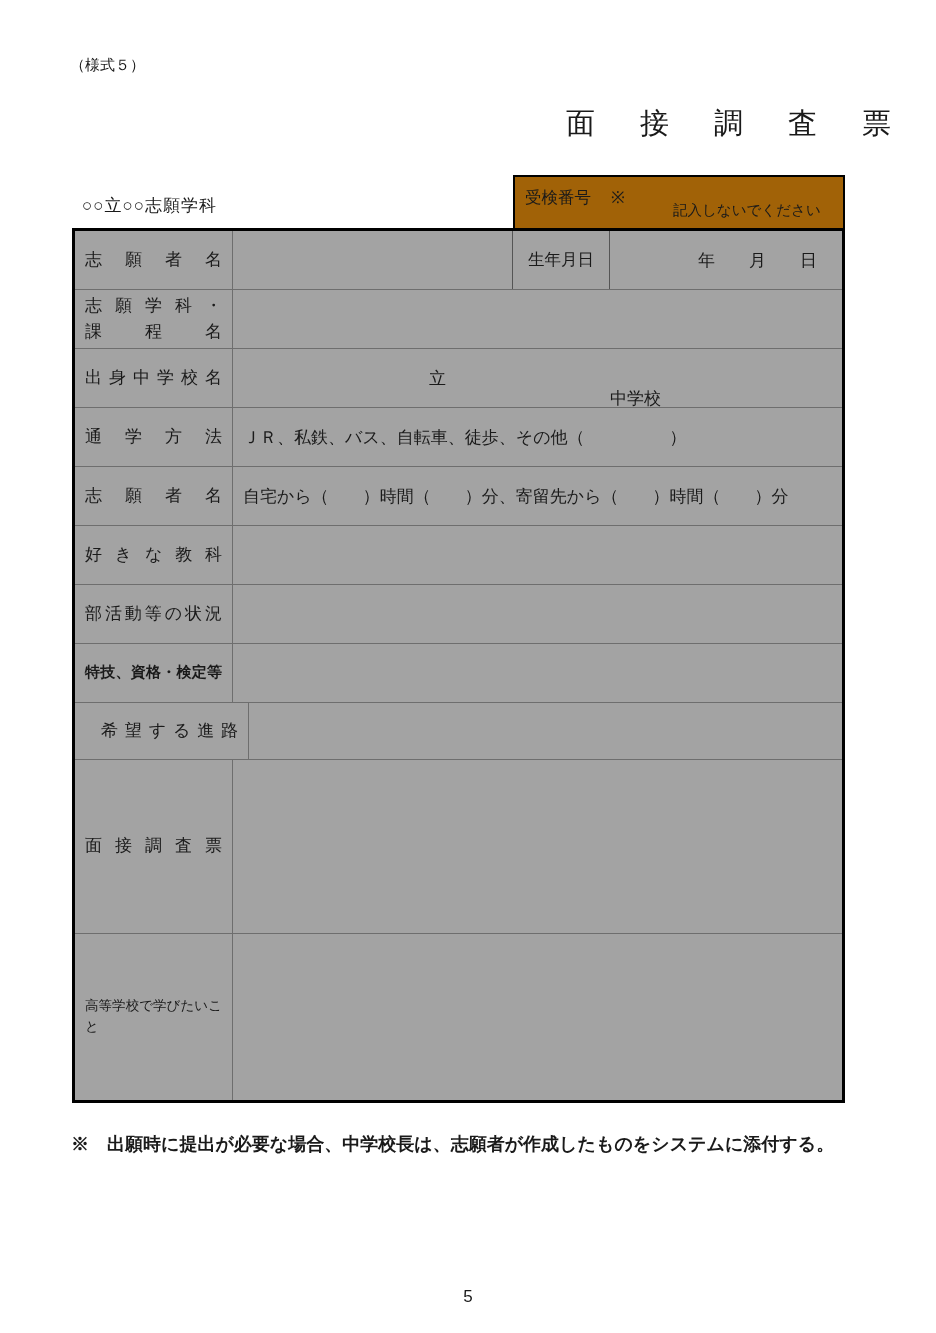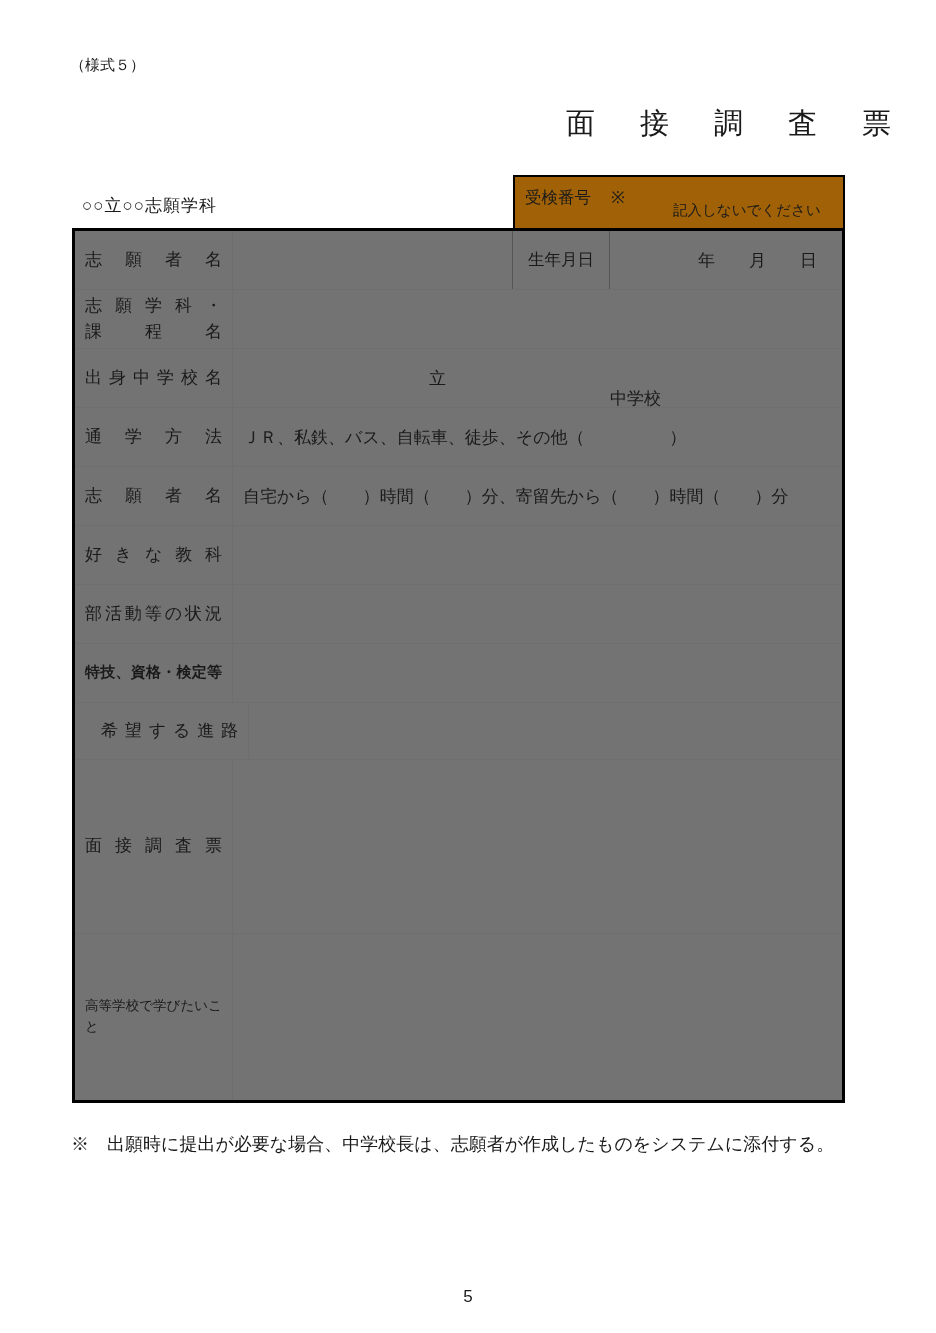--- a/index.html
+++ b/index.html
@@ -52,21 +52,21 @@
   .exam-note {
     position: absolute;
     left: 158px; top: 24px;
     font-size: 14.5px;
   }
   .form-table {
     position: absolute;
     left: 72px; top: 228px;
     width: 773px; height: 875px;
     border: 3px solid #000;
-    background: #737373;
+    background: #a3a3a3;
     display: flex;
     flex-direction: column;
   }
   .row { display: flex; border-bottom: 1px solid #6e6e6e; flex: 0 0 auto; }
   .row:last-child { border-bottom: none; flex: 1 1 auto; }
   .h-std  { height: 59px; }
   .h-last { height: 57px; padding-left: 16px; }
   .h-tall { height: 174px; }
   .label-cell {
     width: 158px;
@@ -115,20 +115,21 @@
     font-size: 17px;
     white-space: pre;
   }
   .pos-a { position: absolute; left: 196px; }
   .pos-b { position: absolute; left: 377px; margin-top: 40px; }
   .footnote {
     position: absolute;
     left: 71px; top: 1132px;
     font-size: 18px;
     white-space: nowrap;
+    font-weight: bold;
   }
   .page-number {
     position: absolute;
     left: 0; top: 1287px;
     width: 100%;
     text-align: center;
     font-size: 17px;
     font-family: "Liberation Sans", "DejaVu Sans", sans-serif;
   }
 </style>

